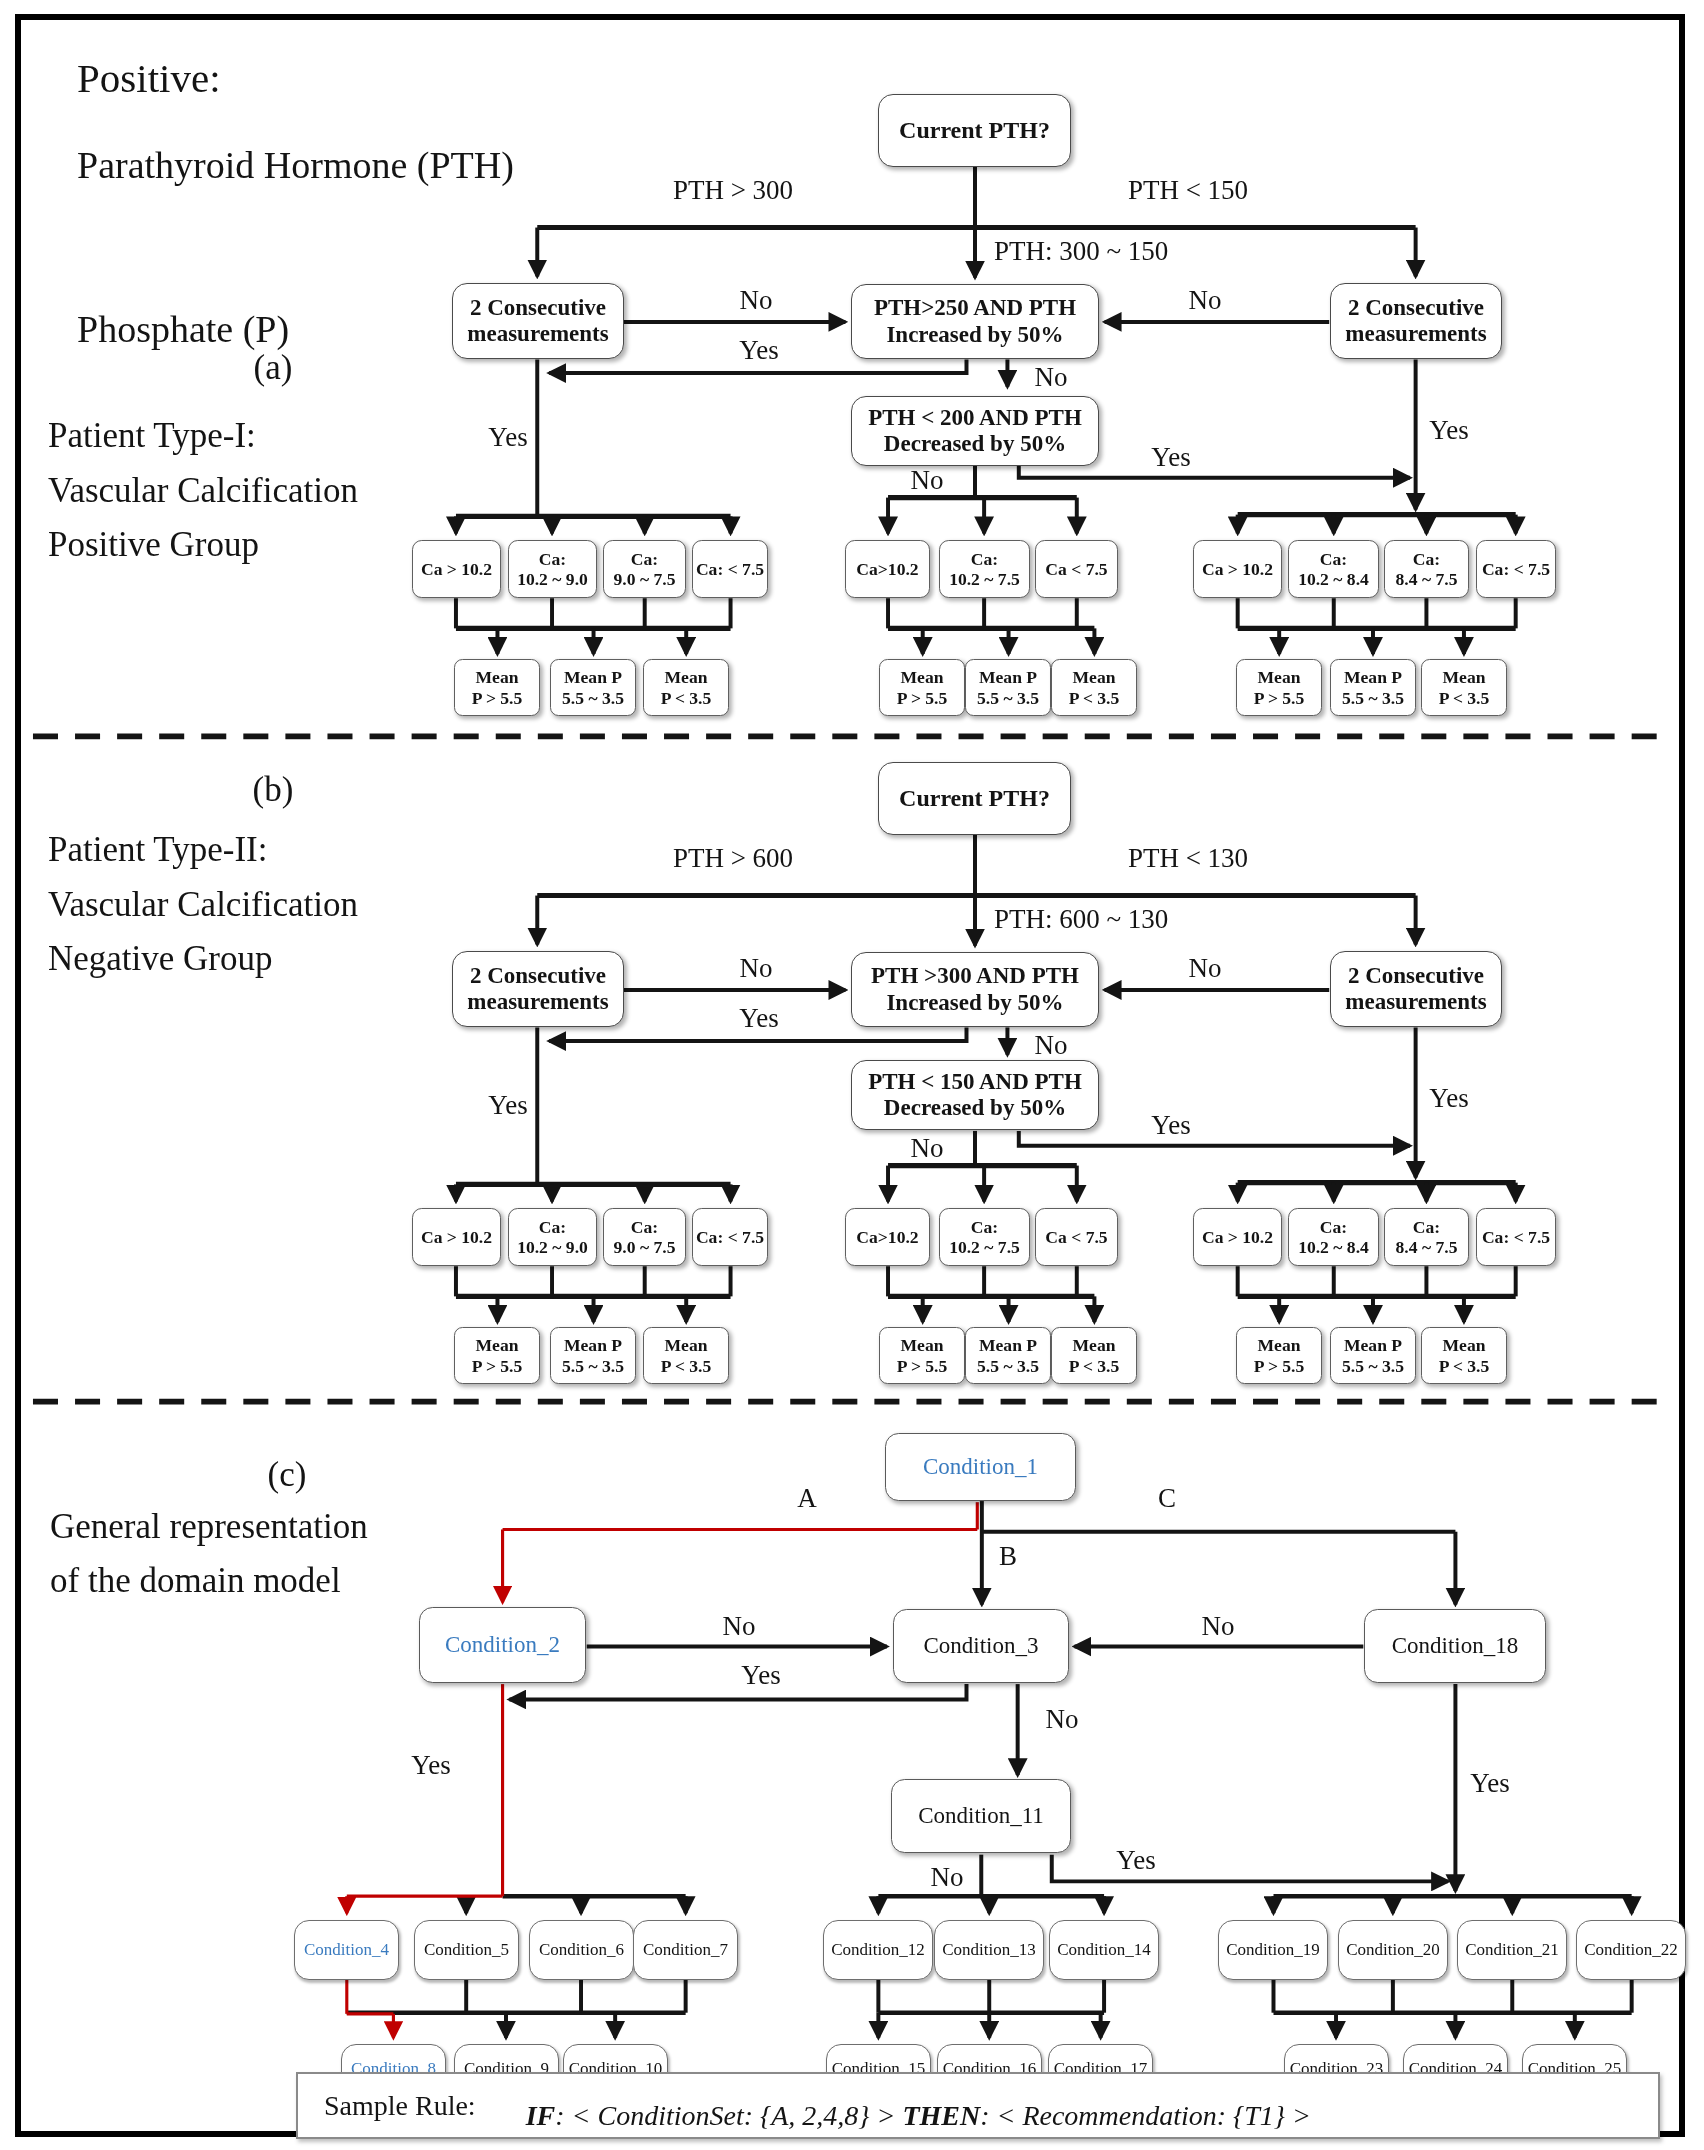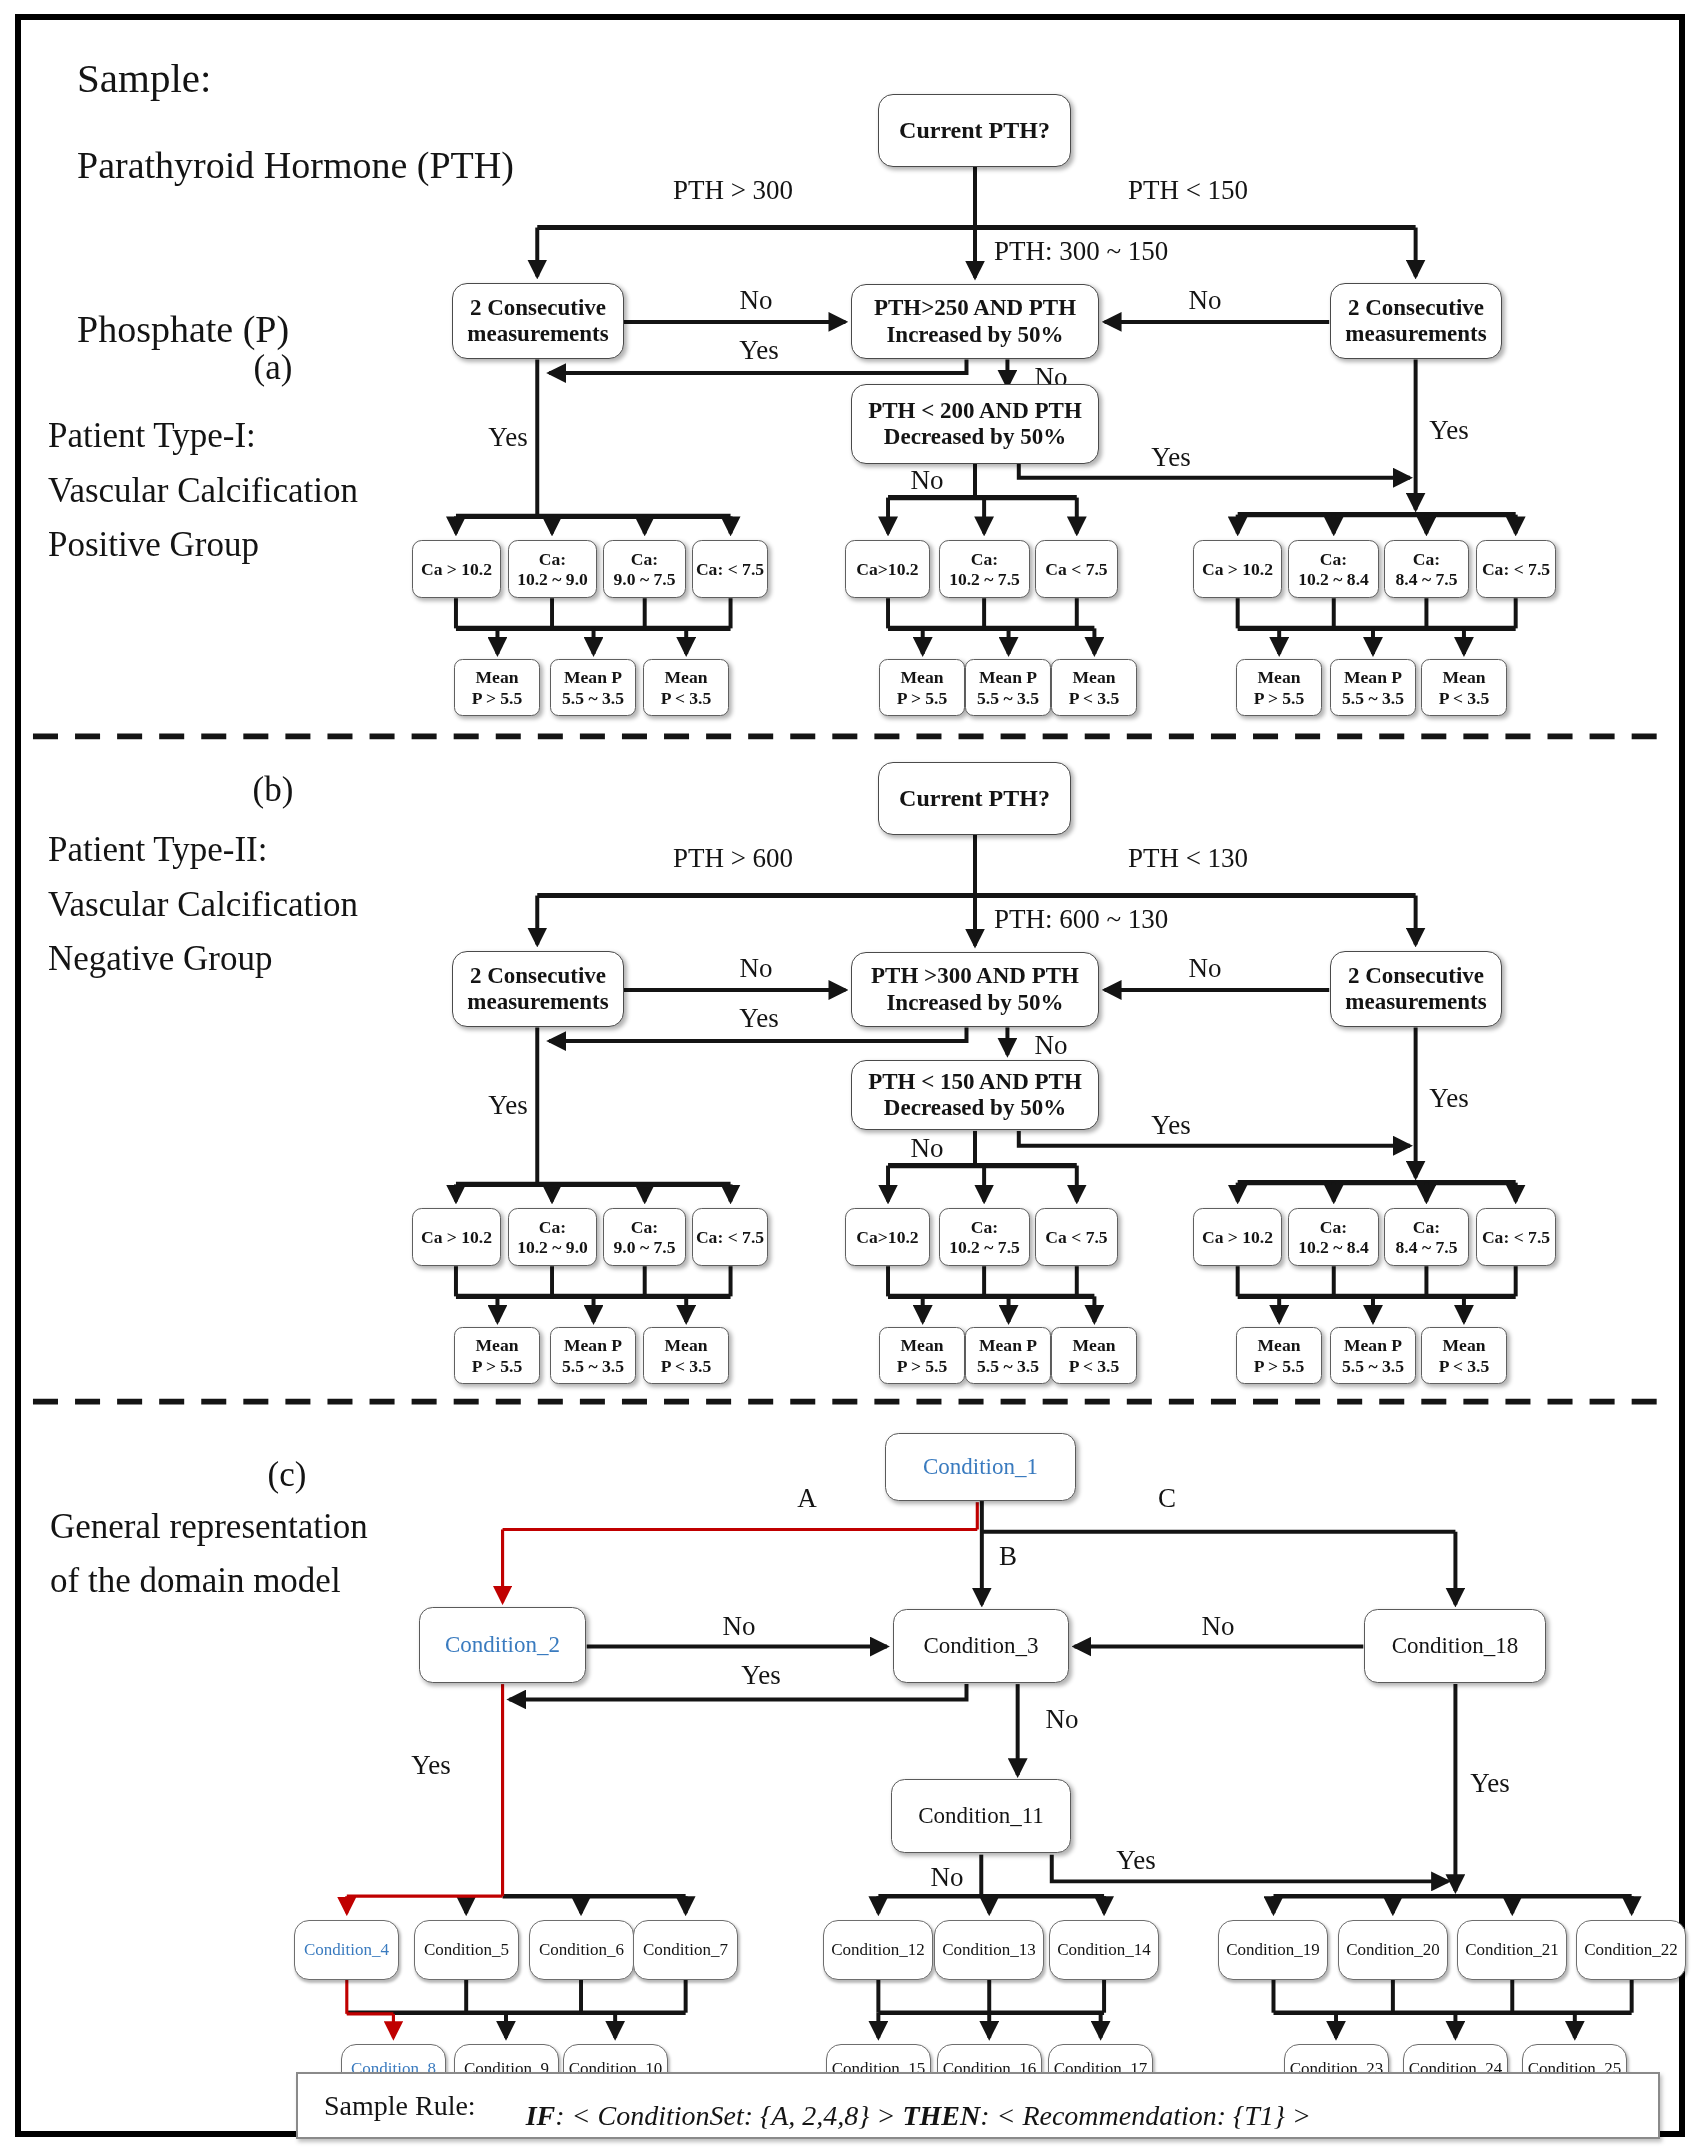--- a/index.html
+++ b/index.html
@@ -156,21 +156,21 @@
       <path d="M884 2690 V2818" marker-end="url(#mr)"></path>
       <path d="M884 2962 V3335"></path>
       <path d="M610 3335 H884"></path>
       <path d="M610 3335 V3365" marker-end="url(#mr)"></path>
       <path d="M610 3482 V3542"></path>
       <path d="M610 3542 H692"></path>
       <path d="M692 3542 V3584" marker-end="url(#mr)"></path>
     </g>
   </svg>
 
-  <div class="ttl" style="left:77px;top:54px">Sample:</div>
+  <div class="ttl" style="left:77px;top:54px">Positive:</div>
   <div class="txt" style="left:77px;top:143px">Parathyroid Hormone (PTH)</div>
   <div class="txt" style="left:77px;top:307px">Phosphate (P)</div>
 
   <div class="txts lbl" style="left:273px;top:348px">(a)</div>
   <div class="txts" style="left:48px;top:416px">Patient Type-I:</div>
   <div class="txts" style="left:48px;top:471px">Vascular Calcification</div>
   <div class="txts" style="left:48px;top:525px">Positive Group</div>
 
   <div class="bx rootbx" style="left:878px;top:94px;width:193px;height:73px">
     <span>Current PTH?</span>
@@ -191,21 +191,21 @@
   <div class="bx big" style="left:1330px;top:283px;width:172px;height:76px">
     <span>2 Consecutive</span>
     <span>measurements</span>
   </div>
 
   <div class="lbl" style="left:756px;top:285px">No</div>
   <div class="lbl" style="left:1205px;top:285px">No</div>
   <div class="lbl" style="left:759px;top:335px">Yes</div>
   <div class="lbl" style="left:1051px;top:362px">No</div>
 
-  <div class="bx big" style="left:851px;top:384px;width:248px;height:80px">
+  <div class="bx big" style="left:851px;top:396px;width:248px;height:70px">
     <span>PTH &lt; 200 AND PTH</span>
     <span>Decreased by 50%</span>
   </div>
 
   <div class="lbl" style="left:927px;top:465px">No</div>
   <div class="lbl" style="left:1171px;top:442px">Yes</div>
   <div class="lbl" style="left:508px;top:422px">Yes</div>
   <div class="lbl" style="left:1449px;top:415px">Yes</div>
 
   <div class="bx ca" style="left:412px;top:540px;width:89px;height:58px">

